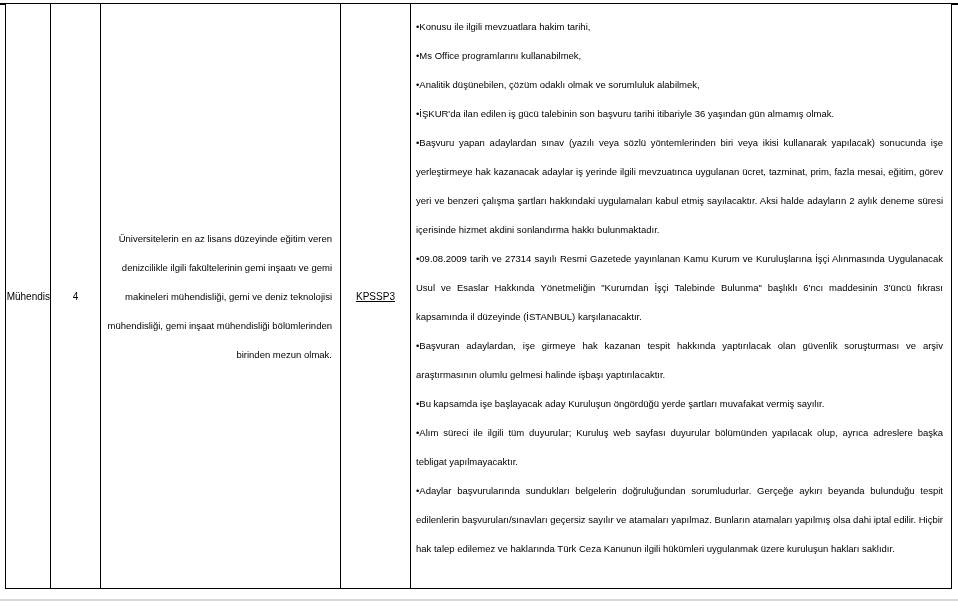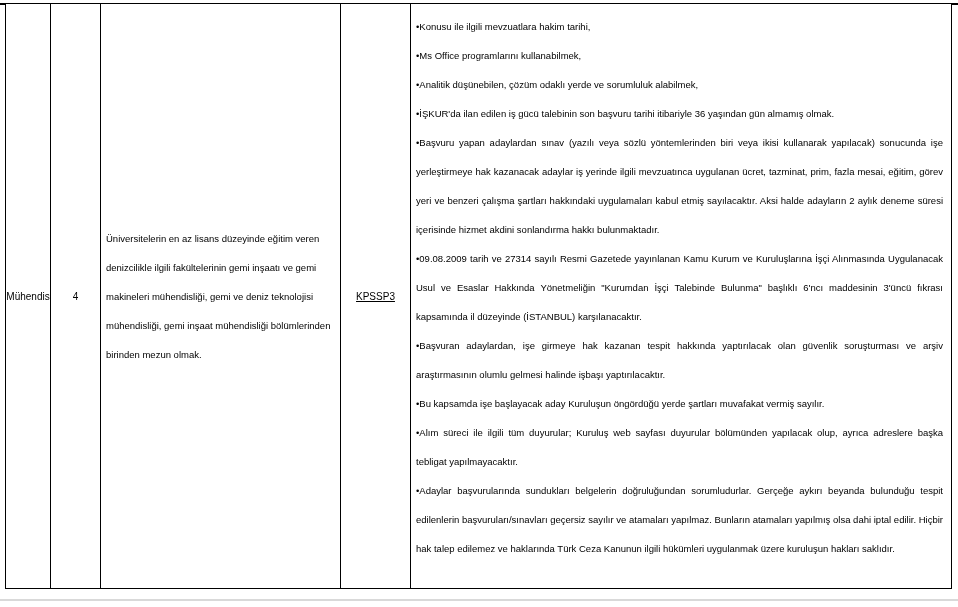--- a/index.html
+++ b/index.html
@@ -36,32 +36,32 @@
     border-right: 1px solid #000000;
   }
   .cell:last-child { border-right: none; }
   .cell-center {
     display: flex;
     align-items: center;
     justify-content: center;
     text-align: center;
     font-size: 10px;
   }
-  .cell-position  { width: 45px; }
+  .cell-position  { width: 45px; justify-content: flex-end; }
   .cell-count     { width: 50px; }
   .cell-level     { width: 47px; }
   .cell-education {
     width: 240px;
     display: flex;
     flex-direction: column;
     justify-content: center;
     padding: 0 8px 0 5px;
     font-size: 9.5px;
     line-height: 29px;
-    text-align: left;
+    text-align: right;
   }
   .cell-exam      { width: 70px; text-decoration: underline; }
   .cell-requirements {
     flex: 1;
     padding: 8px 8px 0 5px;
     font-size: 9.5px;
     line-height: 29px;
     text-align: justify;
   }
   .cell-requirements p { margin: 0; }
@@ -95,21 +95,21 @@
       <span>Üniversitelerin en az lisans düzeyinde eğitim veren denizcilikle ilgili fakültelerinin gemi inşaatı ve gemi makineleri mühendisliği, gemi ve deniz teknolojisi mühendisliği,  gemi inşaat mühendisliği bölümlerinden birinden mezun olmak.</span>
     </div>
 
     <div class="cell cell-center cell-exam">
       <span>KPSSP3</span>
     </div>
 
     <div class="cell cell-requirements">
         <p>•Konusu ile ilgili mevzuatlara hakim tarihi,</p>
         <p>•Ms Office programlarını kullanabilmek,</p>
-        <p>•Analitik düşünebilen, çözüm odaklı yerde ve sorumluluk alabilmek,</p>
+        <p>•Analitik düşünebilen, çözüm odaklı olmak ve sorumluluk alabilmek,</p>
         <p>•İŞKUR'da ilan edilen iş gücü talebinin son başvuru tarihi itibariyle 36 yaşından gün almamış olmak.</p>
         <p>•Başvuru yapan adaylardan sınav (yazılı veya sözlü yöntemlerinden biri veya ikisi kullanarak yapılacak) sonucunda işe yerleştirmeye hak kazanacak adaylar iş yerinde ilgili mevzuatınca uygulanan ücret, tazminat, prim, fazla mesai, eğitim, görev yeri ve benzeri çalışma şartları hakkındaki uygulamaları kabul etmiş sayılacaktır. Aksi halde adayların 2 aylık deneme süresi içerisinde hizmet akdini sonlandırma hakkı bulunmaktadır.</p>
         <p>•09.08.2009 tarih ve 27314 sayılı Resmi Gazetede yayınlanan Kamu Kurum ve Kuruluşlarına İşçi Alınmasında Uygulanacak Usul ve Esaslar Hakkında Yönetmeliğin "Kurumdan İşçi Talebinde Bulunma" başlıklı 6'ncı maddesinin 3'üncü fıkrası kapsamında il düzeyinde (İSTANBUL) karşılanacaktır.</p>
         <p>•Başvuran adaylardan, işe girmeye hak kazanan tespit hakkında yaptırılacak olan güvenlik soruşturması ve arşiv araştırmasının olumlu gelmesi halinde işbaşı yaptırılacaktır.</p>
         <p>•Bu kapsamda işe başlayacak aday Kuruluşun öngördüğü yerde şartları muvafakat vermiş sayılır.</p>
         <p>•Alım süreci ile ilgili tüm duyurular; Kuruluş web sayfası duyurular bölümünden yapılacak olup, ayrıca adreslere başka tebligat yapılmayacaktır.</p>
         <p>•Adaylar başvurularında sundukları belgelerin doğruluğundan sorumludurlar. Gerçeğe aykırı beyanda bulunduğu tespit edilenlerin başvuruları/sınavları geçersiz sayılır ve atamaları yapılmaz. Bunların atamaları yapılmış olsa dahi iptal edilir. Hiçbir hak talep edilemez ve haklarında Türk Ceza Kanunun ilgili hükümleri uygulanmak üzere kuruluşun hakları saklıdır.</p>
       </div>
 
   </div>

